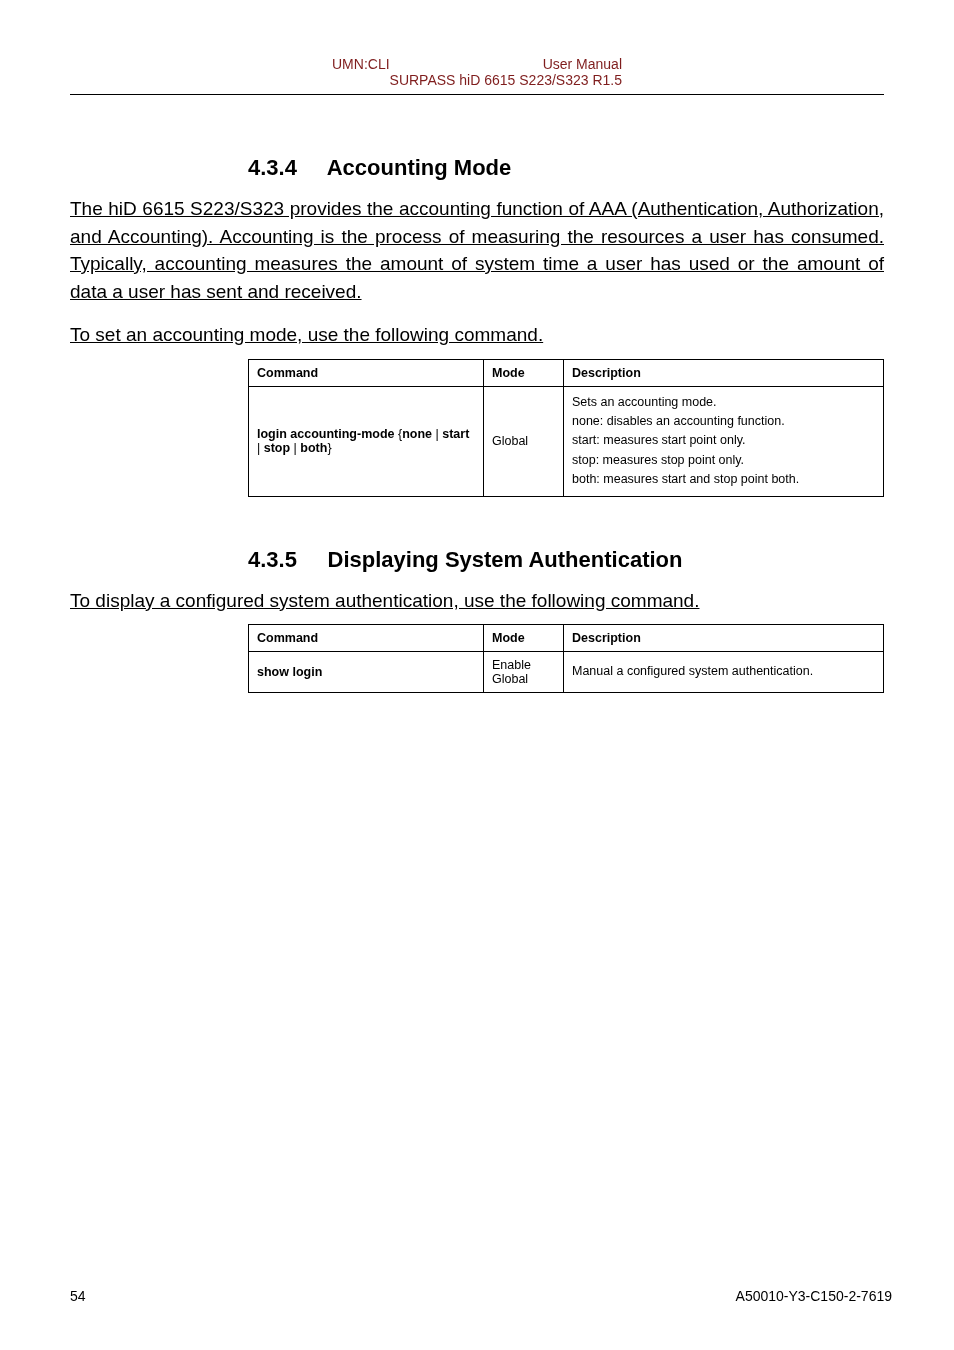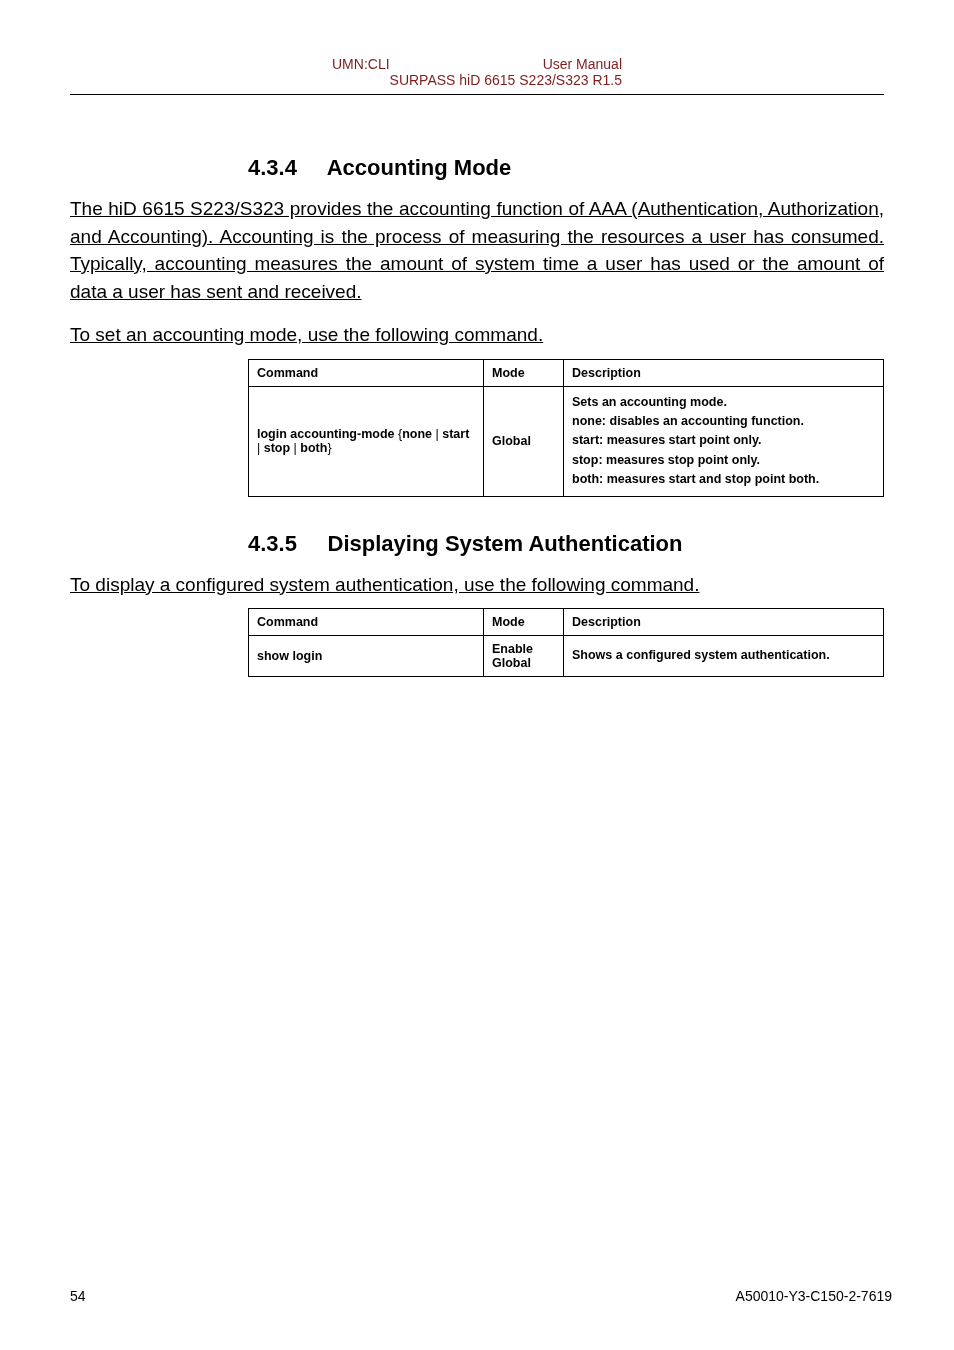--- a/index.html
+++ b/index.html
@@ -50,21 +50,20 @@
     margin-left: 178px;
     border-collapse: collapse;
     width: 636px;
     font-size: 12.5px;
   }
   table.cmd th, table.cmd td {
     border: 1.5px solid #000;
     padding: 6px 8px;
     vertical-align: middle;
     text-align: left;
-    font-weight: bold;
   }
   table.cmd th {
     font-weight: bold;
     text-align: left;
   }
   table.cmd td.ccol {
     text-align: left;
     width: 80px;
   }
   table.cmd td.cmdcol {
@@ -124,42 +123,42 @@
         <div>Sets an accounting mode.</div>
         <div>none: disables an accounting function.</div>
         <div>start: measures start point only.</div>
         <div>stop: measures stop point only.</div>
         <div>both: measures start and stop point both.</div>
       </td>
     </tr>
   </tbody>
     </table>
 
-  <div class="section-title" style="margin-top:34px">
+  <div class="section-title" style="margin-top:50px">
     <span>4.3.5</span>
     <span>&nbsp;&nbsp;&nbsp;</span>
     <span>Displaying System Authentication</span>
   </div>
 
   <div class="body-text">To display a configured system authentication, use the following command.</div>
 
   <table class="cmd">
     <tbody>
         <tr>
       <th>Command</th>
       <th>Mode</th>
       <th>Description</th>
     </tr>
     <tr>
       <td class="cmdcol">show login</td>
       <td class="ccol">
         <div>Enable</div>
         <div>Global</div>
       </td>
-      <td class="desc">Shows a configured system authentication.</td>
+      <td class="desc">Manual a configured system authentication.</td>
     </tr>
   </tbody>
     </table>
 
   <div class="footer">
     <div>54</div>
     <div>A50010-Y3-C150-2-7619</div>
   </div>
 
 </div>

